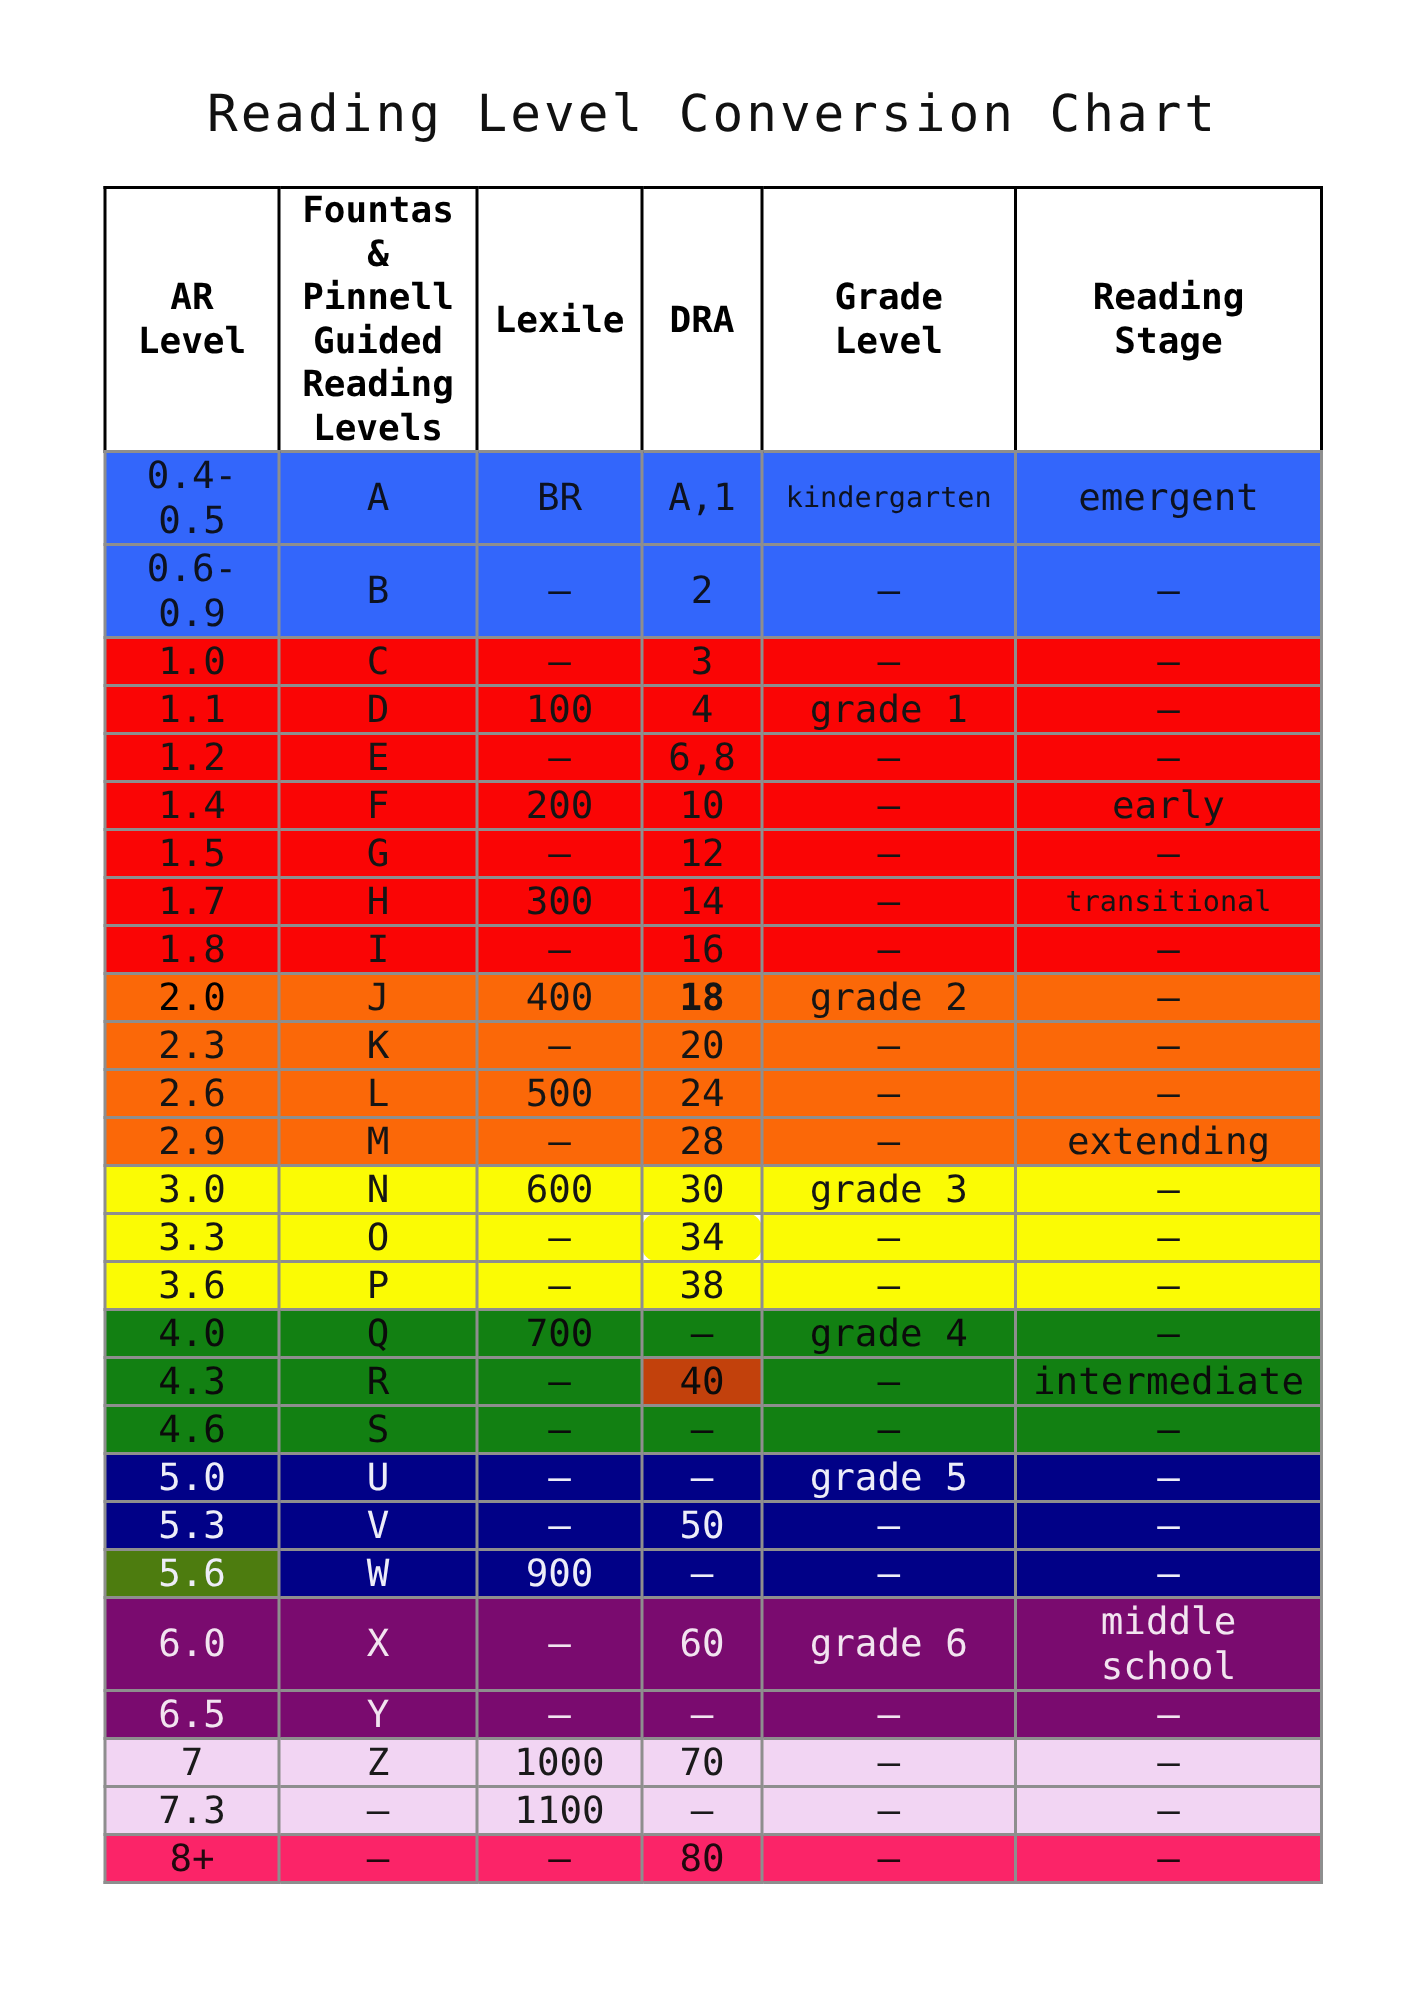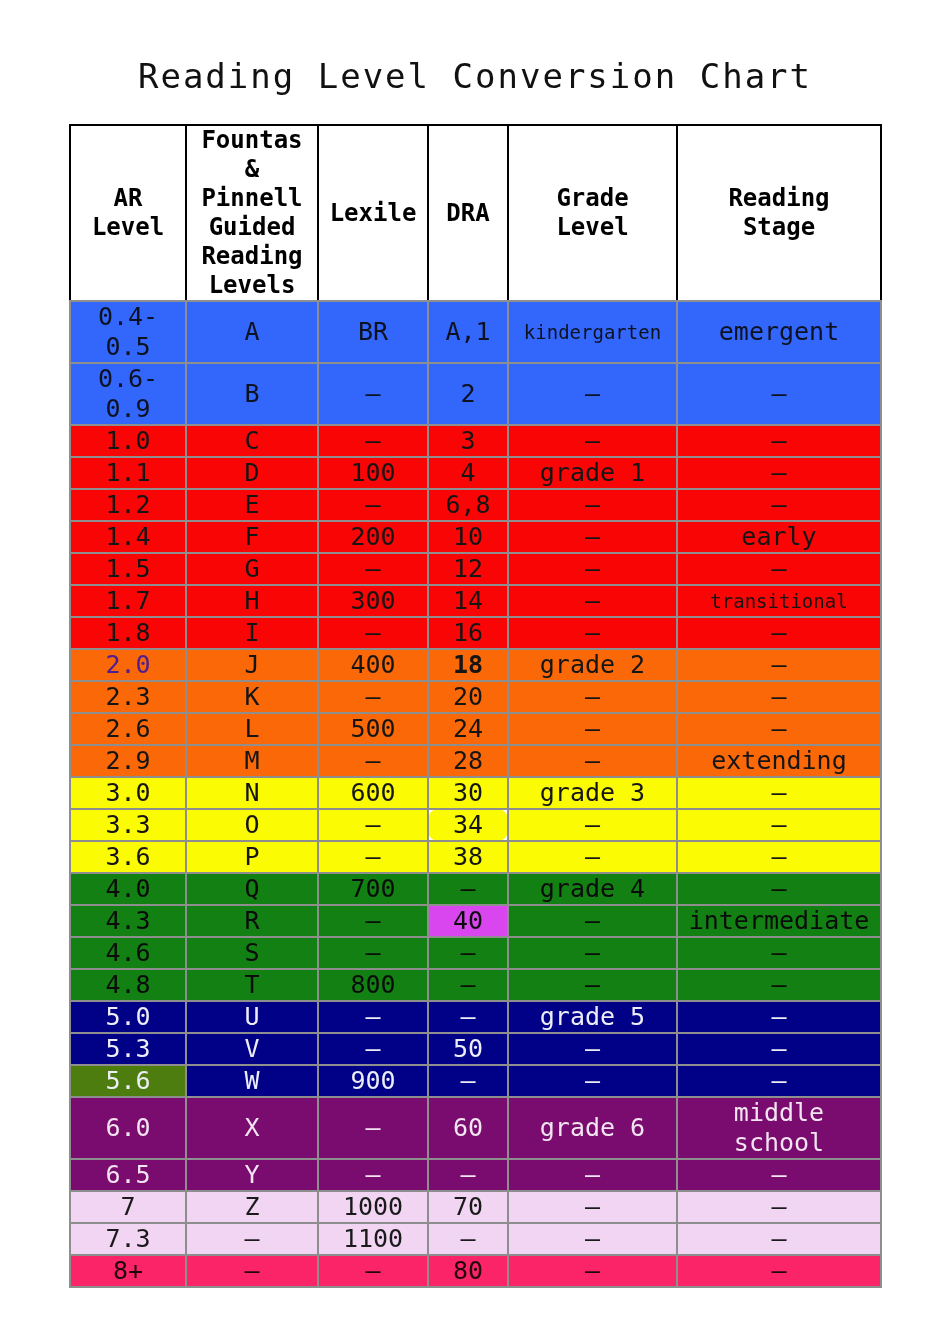--- a/index.html
+++ b/index.html
@@ -153,21 +153,21 @@
       </tr>
       <tr>
         <td style="background: rgb(250, 5, 5); color: rgb(21, 21, 21);">1.8</td>
         <td style="background: rgb(250, 5, 5); color: rgb(21, 21, 21);">I</td>
         <td style="background: rgb(250, 5, 5); color: rgb(21, 21, 21);">–</td>
         <td style="background: rgb(250, 5, 5); color: rgb(21, 21, 21);">16</td>
         <td style="background: rgb(250, 5, 5); color: rgb(21, 21, 21);">–</td>
         <td style="background: rgb(250, 5, 5); color: rgb(21, 21, 21);">–</td>
       </tr>
       <tr>
-        <td style="background: rgb(251, 104, 8); color: #4c1d95;">2.0</td>
+        <td style="background: rgb(251, 104, 8); color: #000000;">2.0</td>
         <td style="background: rgb(251, 104, 8); color: rgb(21, 21, 21);">J</td>
         <td style="background: rgb(251, 104, 8); color: rgb(21, 21, 21);">400</td>
         <td style="background: rgb(251, 104, 8); color: rgb(21, 21, 21); font-weight: bold;">18</td>
         <td style="background: rgb(251, 104, 8); color: rgb(21, 21, 21);">grade 2</td>
         <td style="background: rgb(251, 104, 8); color: rgb(21, 21, 21);">–</td>
       </tr>
       <tr>
         <td style="background: rgb(251, 104, 8); color: rgb(21, 21, 21);">2.3</td>
         <td style="background: rgb(251, 104, 8); color: rgb(21, 21, 21);">K</td>
         <td style="background: rgb(251, 104, 8); color: rgb(21, 21, 21);">–</td>
@@ -220,36 +220,28 @@
         <td style="background: rgb(18, 128, 18); color: rgb(11, 11, 11);">Q</td>
         <td style="background: rgb(18, 128, 18); color: rgb(11, 11, 11);">700</td>
         <td style="background: rgb(18, 128, 18); color: rgb(11, 11, 11);">–</td>
         <td style="background: rgb(18, 128, 18); color: rgb(11, 11, 11);">grade 4</td>
         <td style="background: rgb(18, 128, 18); color: rgb(11, 11, 11);">–</td>
       </tr>
       <tr>
         <td style="background: rgb(18, 128, 18); color: rgb(11, 11, 11);">4.3</td>
         <td style="background: rgb(18, 128, 18); color: rgb(11, 11, 11);">R</td>
         <td style="background: rgb(18, 128, 18); color: rgb(11, 11, 11);">–</td>
-        <td style="background: #d946ef; color: rgb(11, 11, 11);">40</td>
+        <td style="background: #c2410c; color: rgb(11, 11, 11);">40</td>
         <td style="background: rgb(18, 128, 18); color: rgb(11, 11, 11);">–</td>
         <td style="background: rgb(18, 128, 18); color: rgb(11, 11, 11);">intermediate</td>
       </tr>
       <tr>
         <td style="background: rgb(18, 128, 18); color: rgb(11, 11, 11);">4.6</td>
         <td style="background: rgb(18, 128, 18); color: rgb(11, 11, 11);">S</td>
         <td style="background: rgb(18, 128, 18); color: rgb(11, 11, 11);">–</td>
-        <td style="background: rgb(18, 128, 18); color: rgb(11, 11, 11);">–</td>
-        <td style="background: rgb(18, 128, 18); color: rgb(11, 11, 11);">–</td>
-        <td style="background: rgb(18, 128, 18); color: rgb(11, 11, 11);">–</td>
-      </tr>
-      <tr>
-        <td style="background: rgb(18, 128, 18); color: rgb(11, 11, 11);">4.8</td>
-        <td style="background: rgb(18, 128, 18); color: rgb(11, 11, 11);">T</td>
-        <td style="background: rgb(18, 128, 18); color: rgb(11, 11, 11);">800</td>
         <td style="background: rgb(18, 128, 18); color: rgb(11, 11, 11);">–</td>
         <td style="background: rgb(18, 128, 18); color: rgb(11, 11, 11);">–</td>
         <td style="background: rgb(18, 128, 18); color: rgb(11, 11, 11);">–</td>
       </tr>
       <tr>
         <td style="background: rgb(1, 1, 135); color: rgb(237, 237, 248);">5.0</td>
         <td style="background: rgb(1, 1, 135); color: rgb(237, 237, 248);">U</td>
         <td style="background: rgb(1, 1, 135); color: rgb(237, 237, 248);">–</td>
         <td style="background: rgb(1, 1, 135); color: rgb(237, 237, 248);">–</td>
         <td style="background: rgb(1, 1, 135); color: rgb(237, 237, 248);">grade 5</td>

